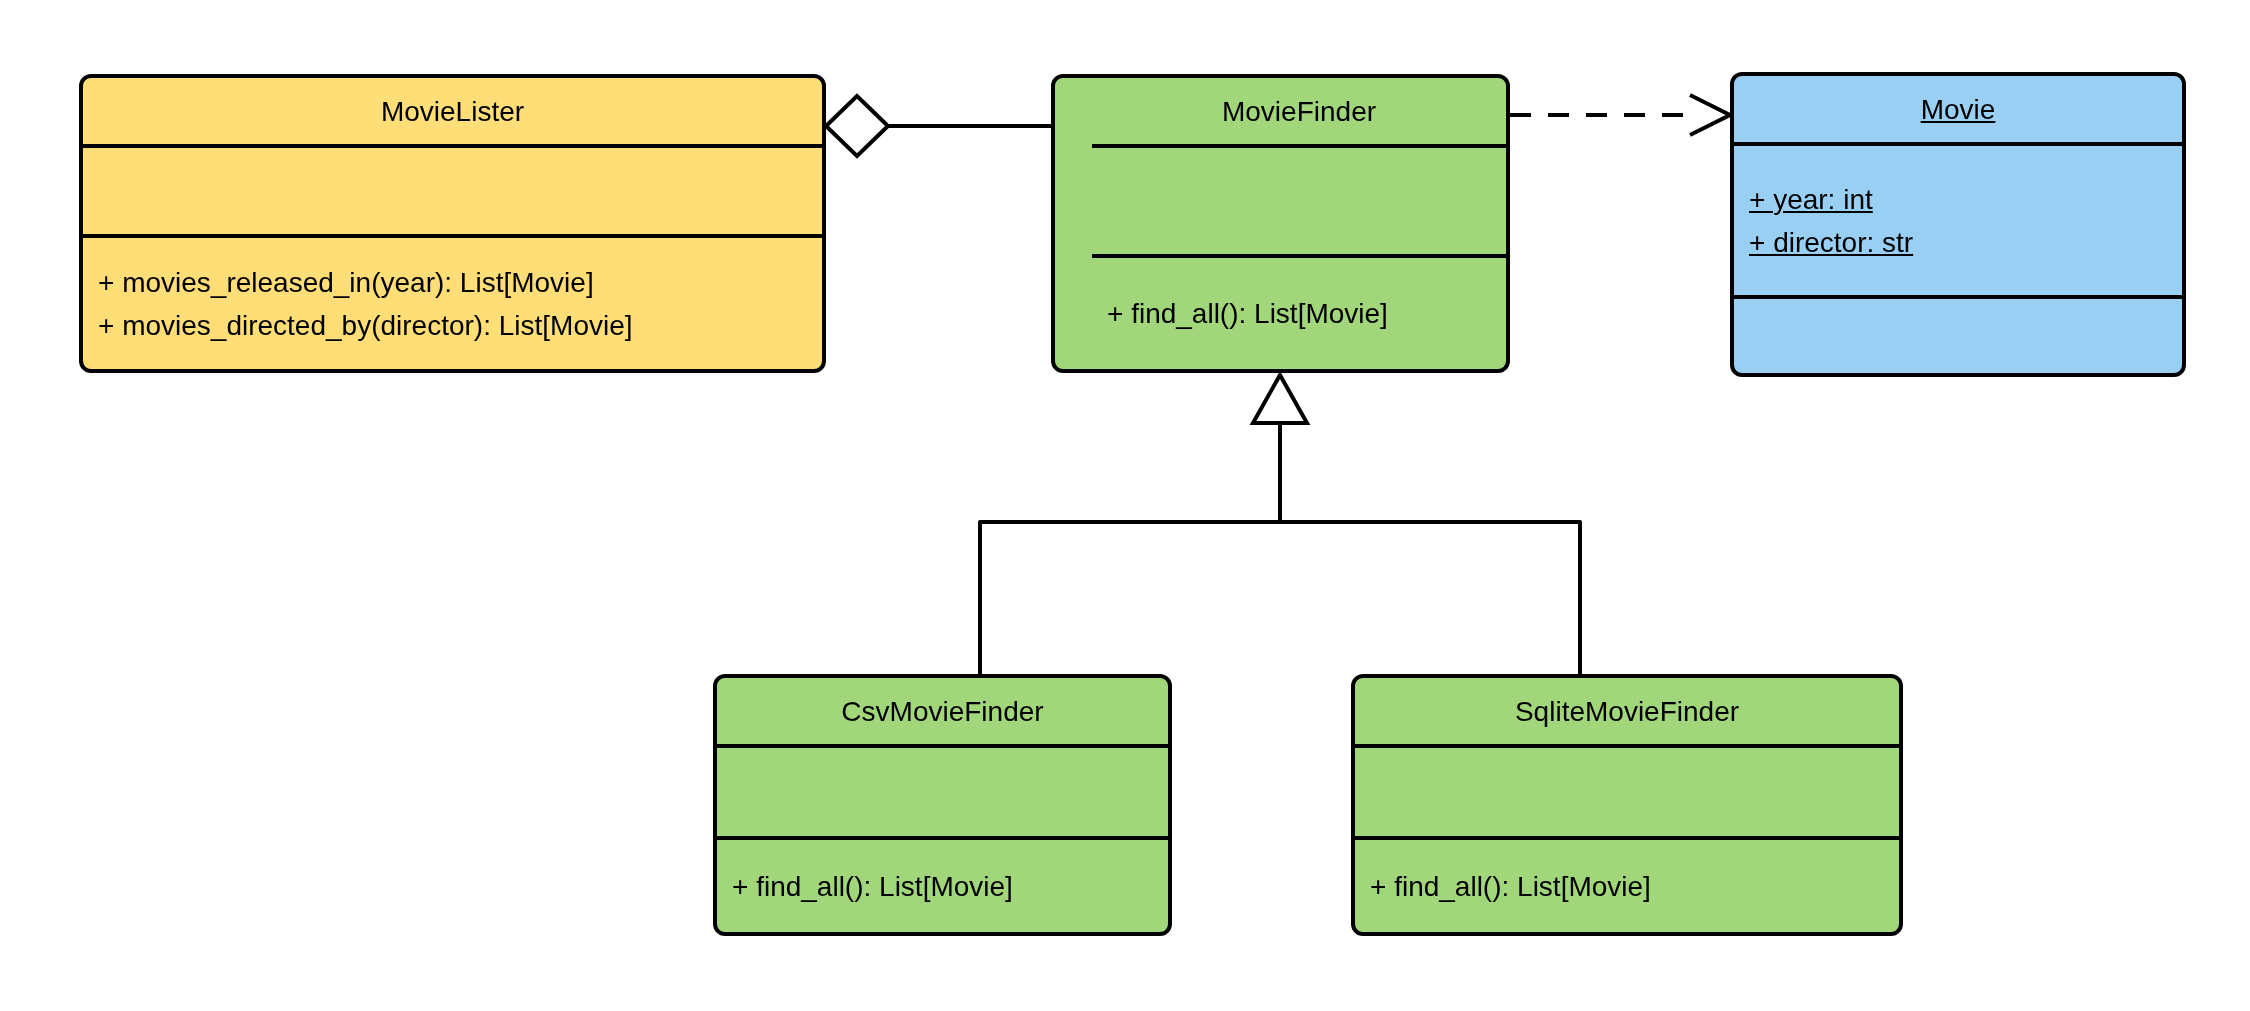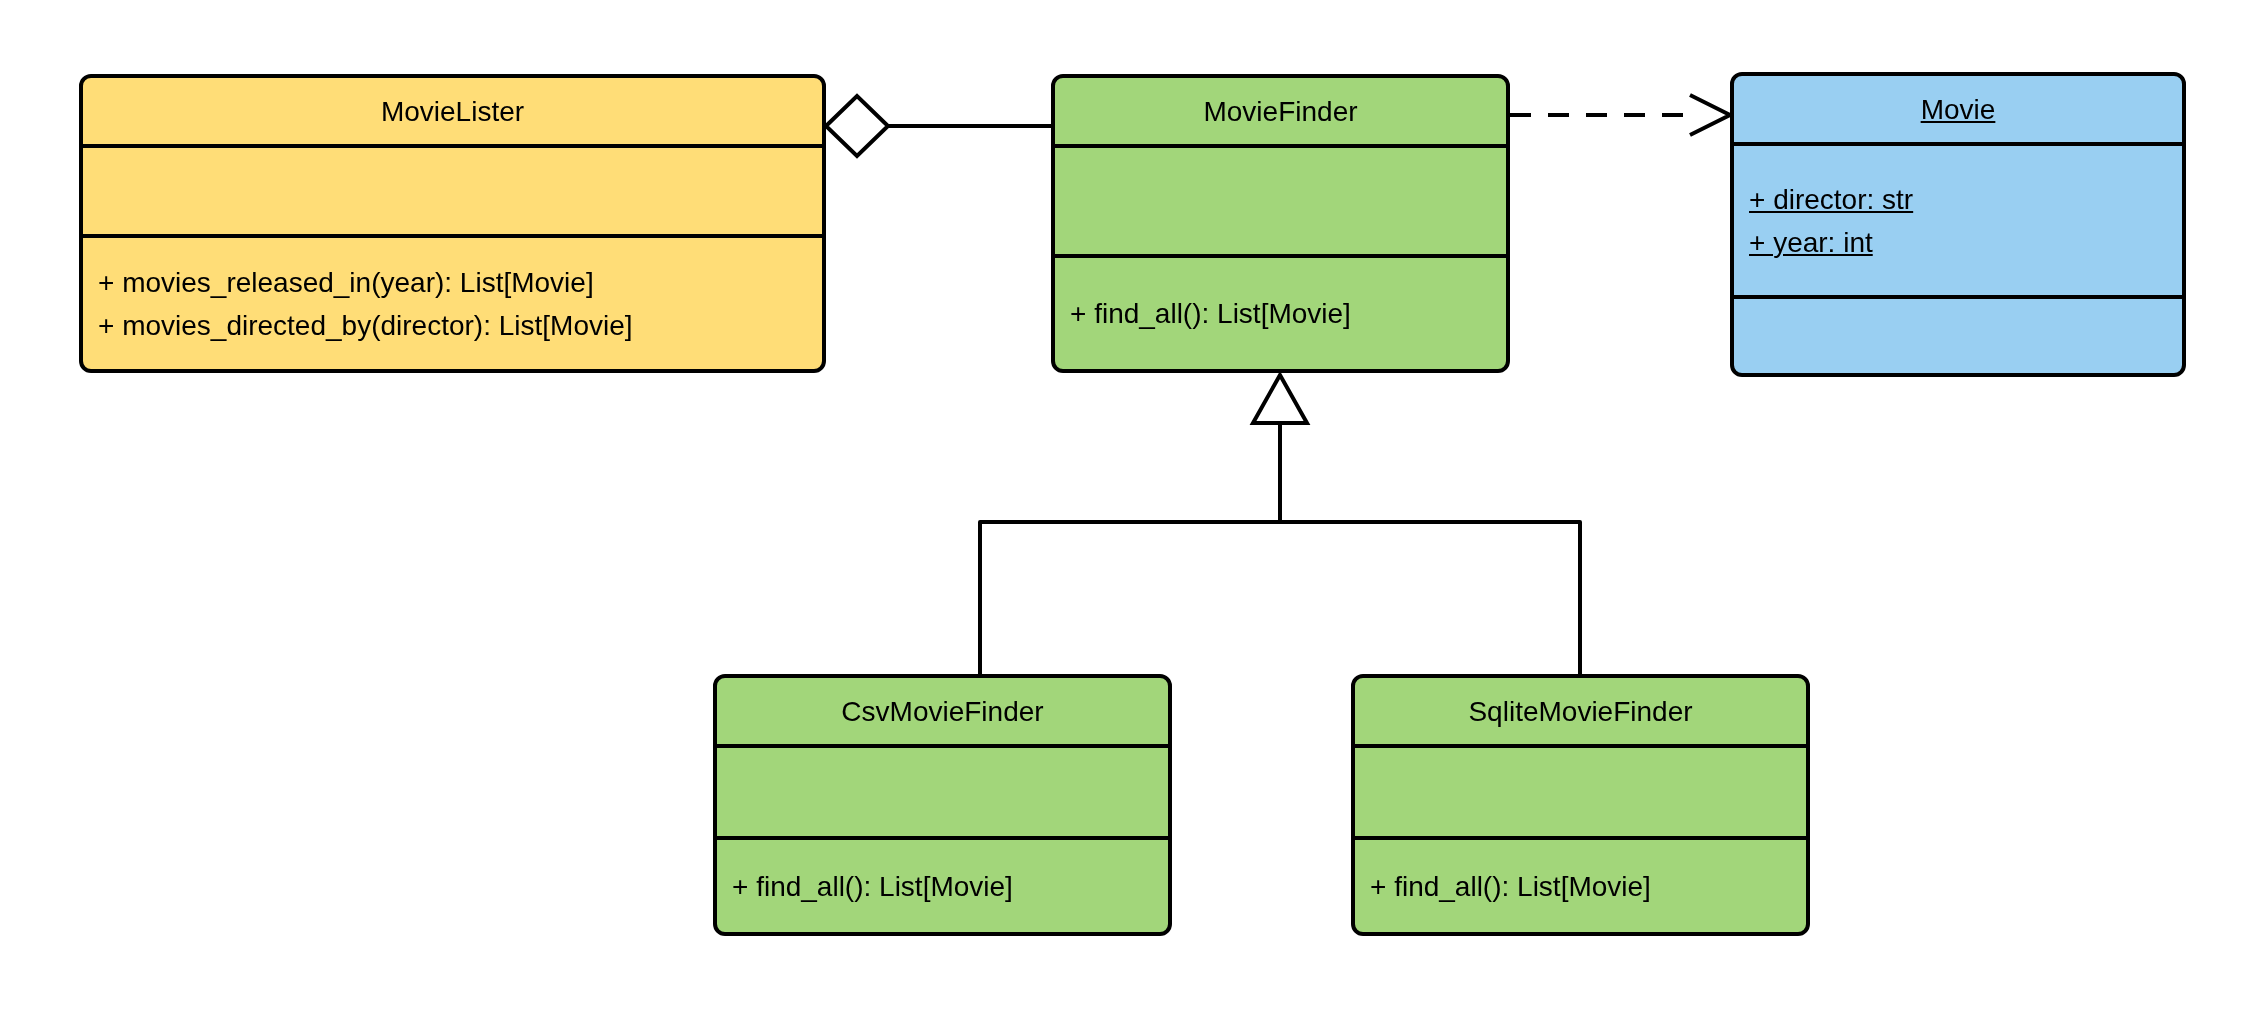--- a/index.html
+++ b/index.html
@@ -75,52 +75,52 @@
     <div class="compartment title-compartment">
       <div class="text-line">MovieLister</div>
     </div>
     <div class="compartment attrs-compartment"></div>
     <div class="compartment methods-compartment">
       <div class="text-line">+ movies_released_in(year): List[Movie]</div>
       <div class="text-line">+ movies_directed_by(director): List[Movie]</div>
     </div>
   </div>
 
-  <div class="uml-class" style="left: 1051px; top: 74px; width: 459px; height: 299px; --attrs-h: 110px; background-color: rgb(162, 214, 122);">
+  <div class="uml-class" style="left: 1051px; top: 74px; width: 459px; height: 299px; --attrs-h: 110px; background-color: rgb(162, 214, 122); padding-left: 37px;">
     <div class="compartment title-compartment">
       <div class="text-line">MovieFinder</div>
     </div>
     <div class="compartment attrs-compartment"></div>
     <div class="compartment methods-compartment">
       <div class="text-line">+ find_all(): List[Movie]</div>
     </div>
   </div>
 
   <div class="uml-class" style="left: 1730px; top: 72px; width: 456px; height: 305px; --attrs-h: 153px; background-color: rgb(153, 207, 242); text-decoration: underline;">
     <div class="compartment title-compartment">
       <div class="text-line">Movie</div>
     </div>
     <div class="compartment attrs-compartment">
+      <div class="text-line">+ year: int</div>
       <div class="text-line">+ director: str</div>
-      <div class="text-line">+ year: int</div>
     </div>
     <div class="compartment methods-compartment"></div>
   </div>
 
   <div class="uml-class" style="left: 713px; top: 674px; width: 459px; height: 262px; --attrs-h: 92px; background-color: rgb(162, 214, 122);">
     <div class="compartment title-compartment">
       <div class="text-line">CsvMovieFinder</div>
     </div>
     <div class="compartment attrs-compartment"></div>
     <div class="compartment methods-compartment">
       <div class="text-line">+ find_all(): List[Movie]</div>
     </div>
   </div>
 
-  <div class="uml-class" style="left: 1351px; top: 674px; width: 459px; height: 262px; --attrs-h: 92px; background-color: rgb(162, 214, 122);">
+  <div class="uml-class" style="left: 1351px; top: 674px; width: 552px; height: 262px; --attrs-h: 92px; background-color: rgb(162, 214, 122);">
     <div class="compartment title-compartment">
       <div class="text-line">SqliteMovieFinder</div>
     </div>
     <div class="compartment attrs-compartment"></div>
     <div class="compartment methods-compartment">
       <div class="text-line">+ find_all(): List[Movie]</div>
     </div>
   </div>
 
 </div>

